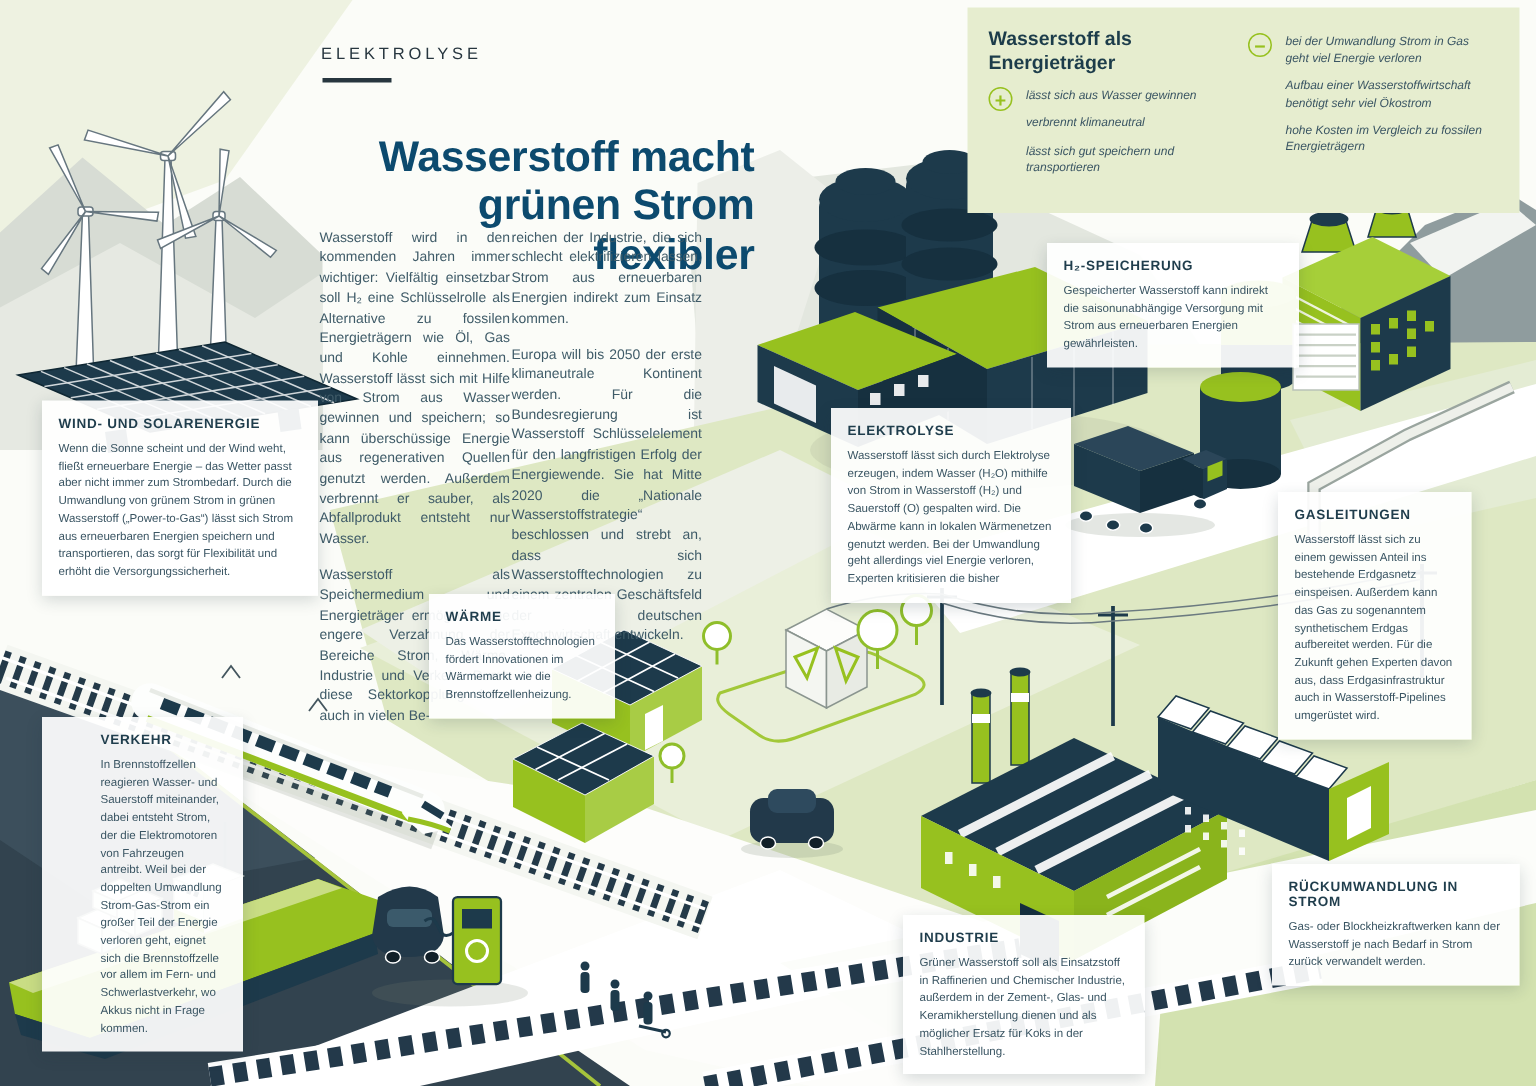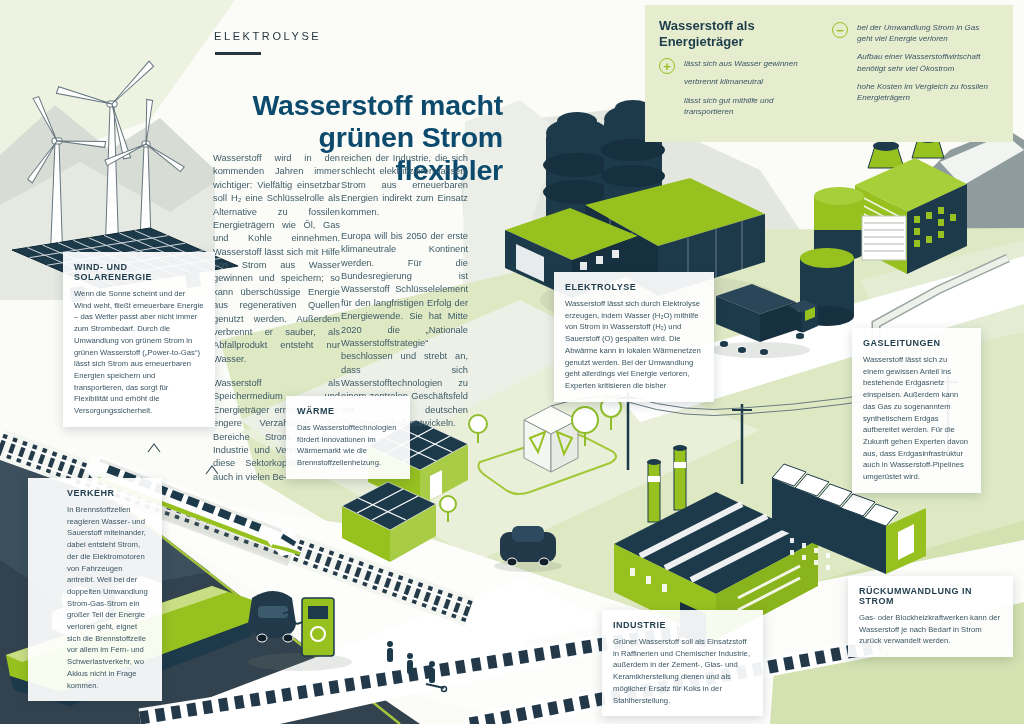--- a/index.html
+++ b/index.html
@@ -25,21 +25,21 @@
   .pc-row{display:flex;gap:9px;align-items:flex-start;}
   .pc-icon{flex:0 0 auto;width:16px;height:16px;border:1.7px solid #97c11f;border-radius:50%;
            color:#97c11f;font-size:13px;line-height:15px;text-align:center;font-weight:700;box-sizing:border-box;}
   .pc-list{display:flex;flex-direction:column;gap:7px;font-size:8px;line-height:1.4;color:#3a5563;font-style:italic;}
   .pc-col.cons{padding-top:4px;}
 
   .card{position:absolute;background:rgba(255,255,255,.93);padding:10px 11px;
         box-shadow:0 3px 10px rgba(30,50,60,.18);box-sizing:border-box;}
   .card h3{margin:0 0 6px;font-size:9px;letter-spacing:.5px;color:#1f3d4c;font-weight:700;}
   .card p{margin:0;font-size:7.7px;line-height:1.52;color:#3a5563;}
-  .c-wind{left:28px;top:252px;width:152px;margin-left:35px;}
+  .c-wind{left:28px;top:267px;width:184px;}
   .c-speicherung{left:698px;top:162px;width:168px;}
   .c-elektrolyse{left:554px;top:272px;width:160px;}
   .c-gasleitungen{left:852px;top:328px;width:129px;}
   .c-waerme{left:286px;top:396px;width:124px;}
   .c-verkehr{left:28px;top:478px;width:134px;padding-left:39px;}
   .c-industrie{left:602px;top:610px;width:161px;}
   .c-rueck{left:848px;top:576px;width:165px;}
 </style>
 </head>
 <body>
@@ -434,40 +434,44 @@
   </div>
 
   <div class="greenbox">
     <div class="pc-col">
       <h2>Wasserstoff als Energieträger</h2>
       <div class="pc-row">
         <span class="pc-icon">+</span>
         <div class="pc-list">
           <span>lässt sich aus Wasser gewinnen</span>
           <span>verbrennt klimaneutral</span>
-          <span>lässt sich gut mithilfe und transportieren</span>
+          <span>lässt sich gut speichern und transportieren</span>
         </div>
       </div>
     </div>
     <div class="pc-col cons">
       <div class="pc-row">
         <span class="pc-icon">−</span>
         <div class="pc-list">
           <span>bei der Umwandlung Strom in Gas geht viel Energie verloren</span>
           <span>Aufbau einer Wasserstoffwirtschaft benötigt sehr viel Ökostrom</span>
           <span>hohe Kosten im Vergleich zu fossilen Energieträgern</span>
         </div>
       </div>
     </div>
   </div>
 
   <div class="card c-wind">
     <h3>WIND- UND SOLARENERGIE</h3>
     <p>Wenn die Sonne scheint und der Wind weht, fließt erneuerbare Energie – das Wetter passt aber nicht immer zum Strombedarf. Durch die Umwandlung von grünem Strom in grünen Wasserstoff („Power-to-Gas“) lässt sich Strom aus erneuerbaren Energien speichern und transportieren, das sorgt für Flexibilität und erhöht die Versorgungssicherheit.</p>
   </div>
+  <div class="card c-speicherung">
+    <h3>H₂-SPEICHERUNG</h3>
+    <p>Gespeicherter Wasserstoff kann indirekt die saisonunabhängige Versorgung mit Strom aus erneuerbaren Energien gewährleisten.</p>
+  </div>
   <div class="card c-elektrolyse">
     <h3>ELEKTROLYSE</h3>
     <p>Wasserstoff lässt sich durch Elektrolyse erzeugen, indem Wasser (H₂O) mithilfe von Strom in Wasserstoff (H₂) und Sauerstoff (O) gespalten wird. Die Abwärme kann in lokalen Wärmenetzen genutzt werden. Bei der Umwandlung geht allerdings viel Energie verloren, Experten kritisieren die bisher</p>
   </div>
   <div class="card c-gasleitungen">
     <h3>GASLEITUNGEN</h3>
     <p>Wasserstoff lässt sich zu einem gewissen Anteil ins bestehende Erdgasnetz einspeisen. Außerdem kann das Gas zu sogenanntem synthetischem Erdgas aufbereitet werden. Für die Zukunft gehen Experten davon aus, dass Erdgasinfrastruktur auch in Wasserstoff-Pipelines umgerüstet wird.</p>
   </div>
   <div class="card c-waerme">
     <h3>WÄRME</h3>

